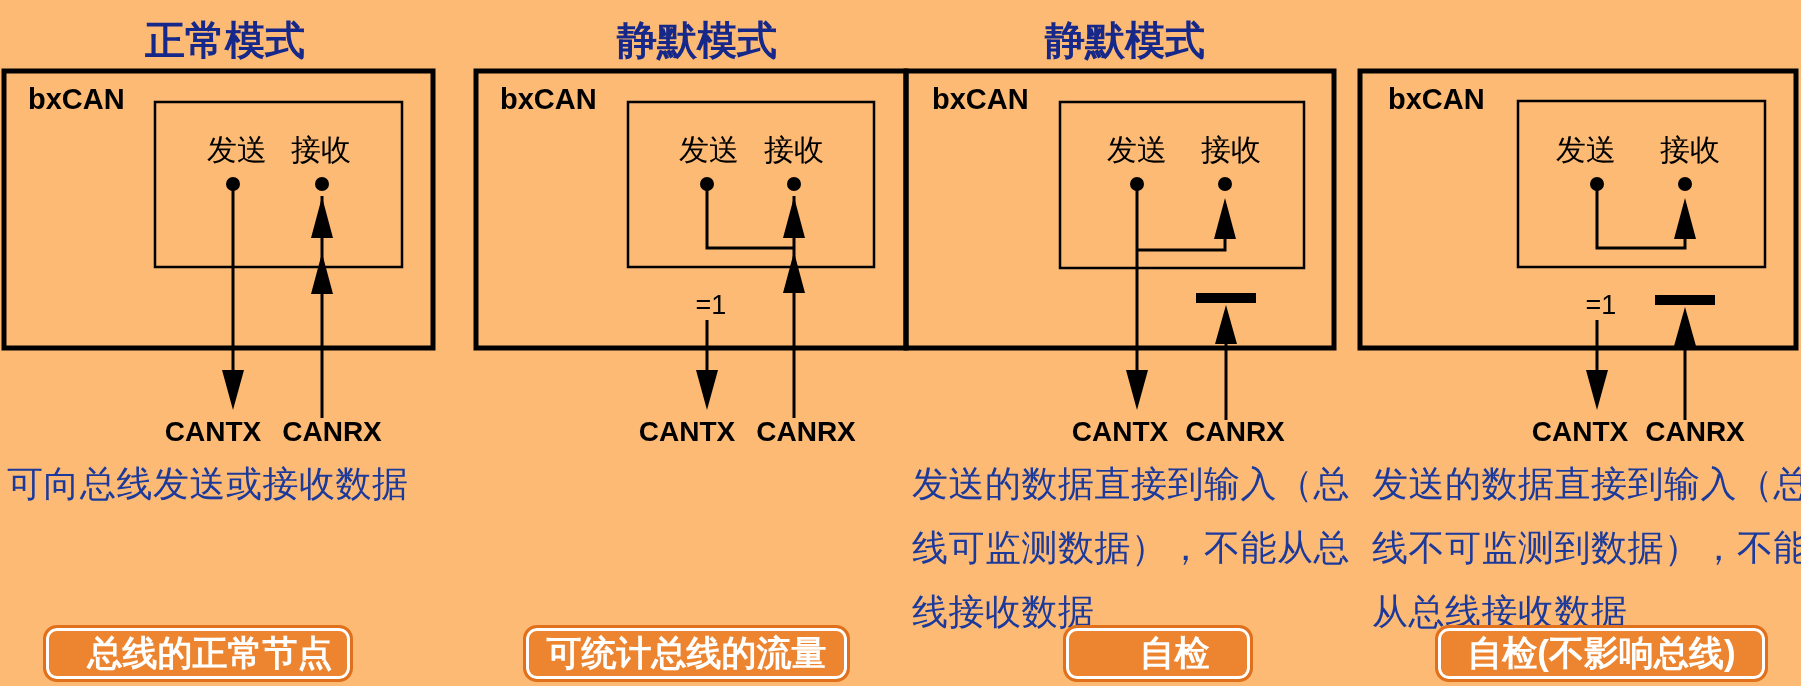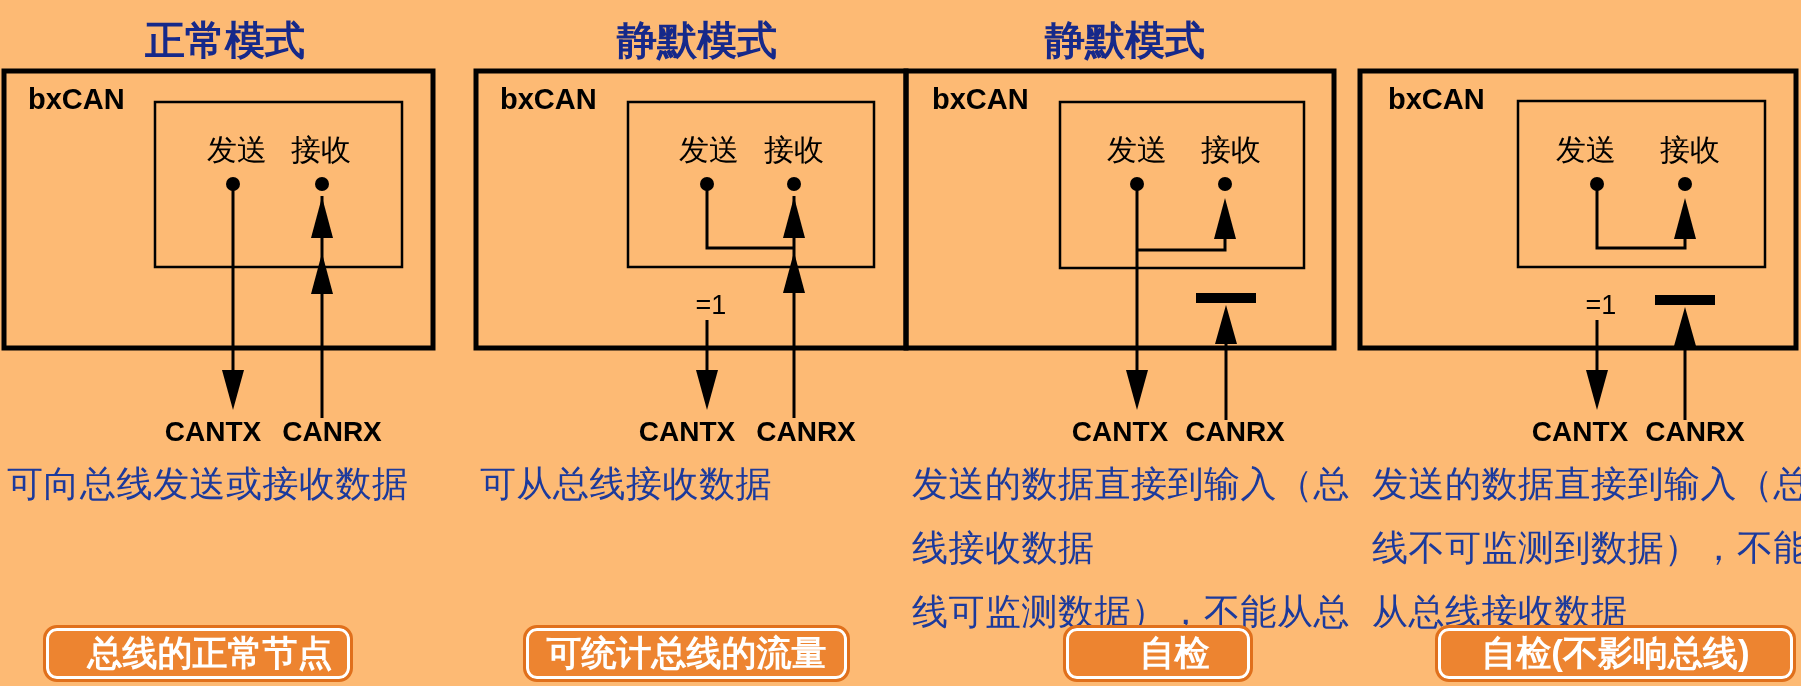--- a/index.html
+++ b/index.html
@@ -28,21 +28,21 @@
   .desc-1{left:7px;} .desc-2{left:8px;} .desc-3{left:12px;} .desc-4{left:22px;}
 
   .badge{position:absolute;top:625px;height:57px;box-sizing:border-box;
          background:#ed8430;border:3px solid #e0701c;border-radius:14px;
          box-shadow:inset 0 0 0 3px #ffffff;
          color:#ffffff;font-weight:bold;font-size:35px;
          display:flex;align-items:center;justify-content:center;white-space:nowrap;}
   .badge-1{left:43px;width:310px;padding-left:24px;}
   .badge-2{left:51px;width:327px;}
   .badge-3{left:163px;width:190px;padding-left:33px;}
-  .badge-4{left:85px;width:361px;}
+  .badge-4{left:85px;width:333px;}
 </style>
 </head>
 <body>
 
 <div class="stage">
 
   <div class="panel panel-1">
     <div class="mode-title">正常模式</div>
     <svg class="diagram" width="450" height="450" viewBox="0 0 450 450">
       <rect class="obox" x="4" y="71" width="429" height="277"></rect>
@@ -80,21 +80,20 @@
       <line class="wire" x1="322" y1="418" x2="322" y2="196"></line>
       <polygon class="arrow" points="311,238 333,238 322,197"></polygon>
       <polygon class="arrow" points="311,293 333,293 322,252"></polygon>
       <text class="gate-t" x="239" y="314">=1</text>
       <line class="wire" x1="235" y1="320" x2="235" y2="374"></line>
       <polygon class="arrow" points="224,370 246,370 235,410"></polygon>
       <text class="pin-t" x="215" y="441">CANTX</text>
       <text class="pin-t" x="334" y="441">CANRX</text>
     </svg>
     <div class="desc desc-2">
-      <div>可从总线接收数据</div>
     </div>
     <div class="badge badge-2">可统计总线的流量</div>
   </div>
 
   <div class="panel panel-3">
     <div class="mode-title">静默模式</div>
     <svg class="diagram" width="450" height="450" viewBox="0 0 450 450">
       <rect class="obox" x="6" y="71" width="428" height="277"></rect>
       <text class="bxcan-t" x="32" y="109">bxCAN</text>
       <rect class="ibox" x="160" y="102" width="244" height="166"></rect>
@@ -107,22 +106,22 @@
       <polyline class="wire" points="237,250 325,250 325,238"></polyline>
       <polygon class="arrow" points="314,239 336,239 325,198"></polygon>
       <rect class="bar" x="296" y="293" width="60" height="10"></rect>
       <polygon class="arrow" points="315,344 337,344 326,305"></polygon>
       <line class="wire" x1="326" y1="341" x2="326" y2="420"></line>
       <text class="pin-t" x="220" y="441">CANTX</text>
       <text class="pin-t" x="335" y="441">CANRX</text>
     </svg>
     <div class="desc desc-3">
       <div>发送的数据直接到输入（总</div>
+      <div>线可监测数据），不能从总</div>
       <div>线接收数据</div>
-      <div>线可监测数据），不能从总</div>
     </div>
     <div class="badge badge-3">自检</div>
   </div>
 
   <div class="panel panel-4">
     <svg class="diagram" width="451" height="450" viewBox="0 0 451 450">
       <rect class="obox" x="10" y="71" width="436" height="277"></rect>
       <text class="bxcan-t" x="38" y="109">bxCAN</text>
       <rect class="ibox" x="168" y="101" width="247" height="166"></rect>
       <text class="cn-t" x="236" y="160">发送</text>

